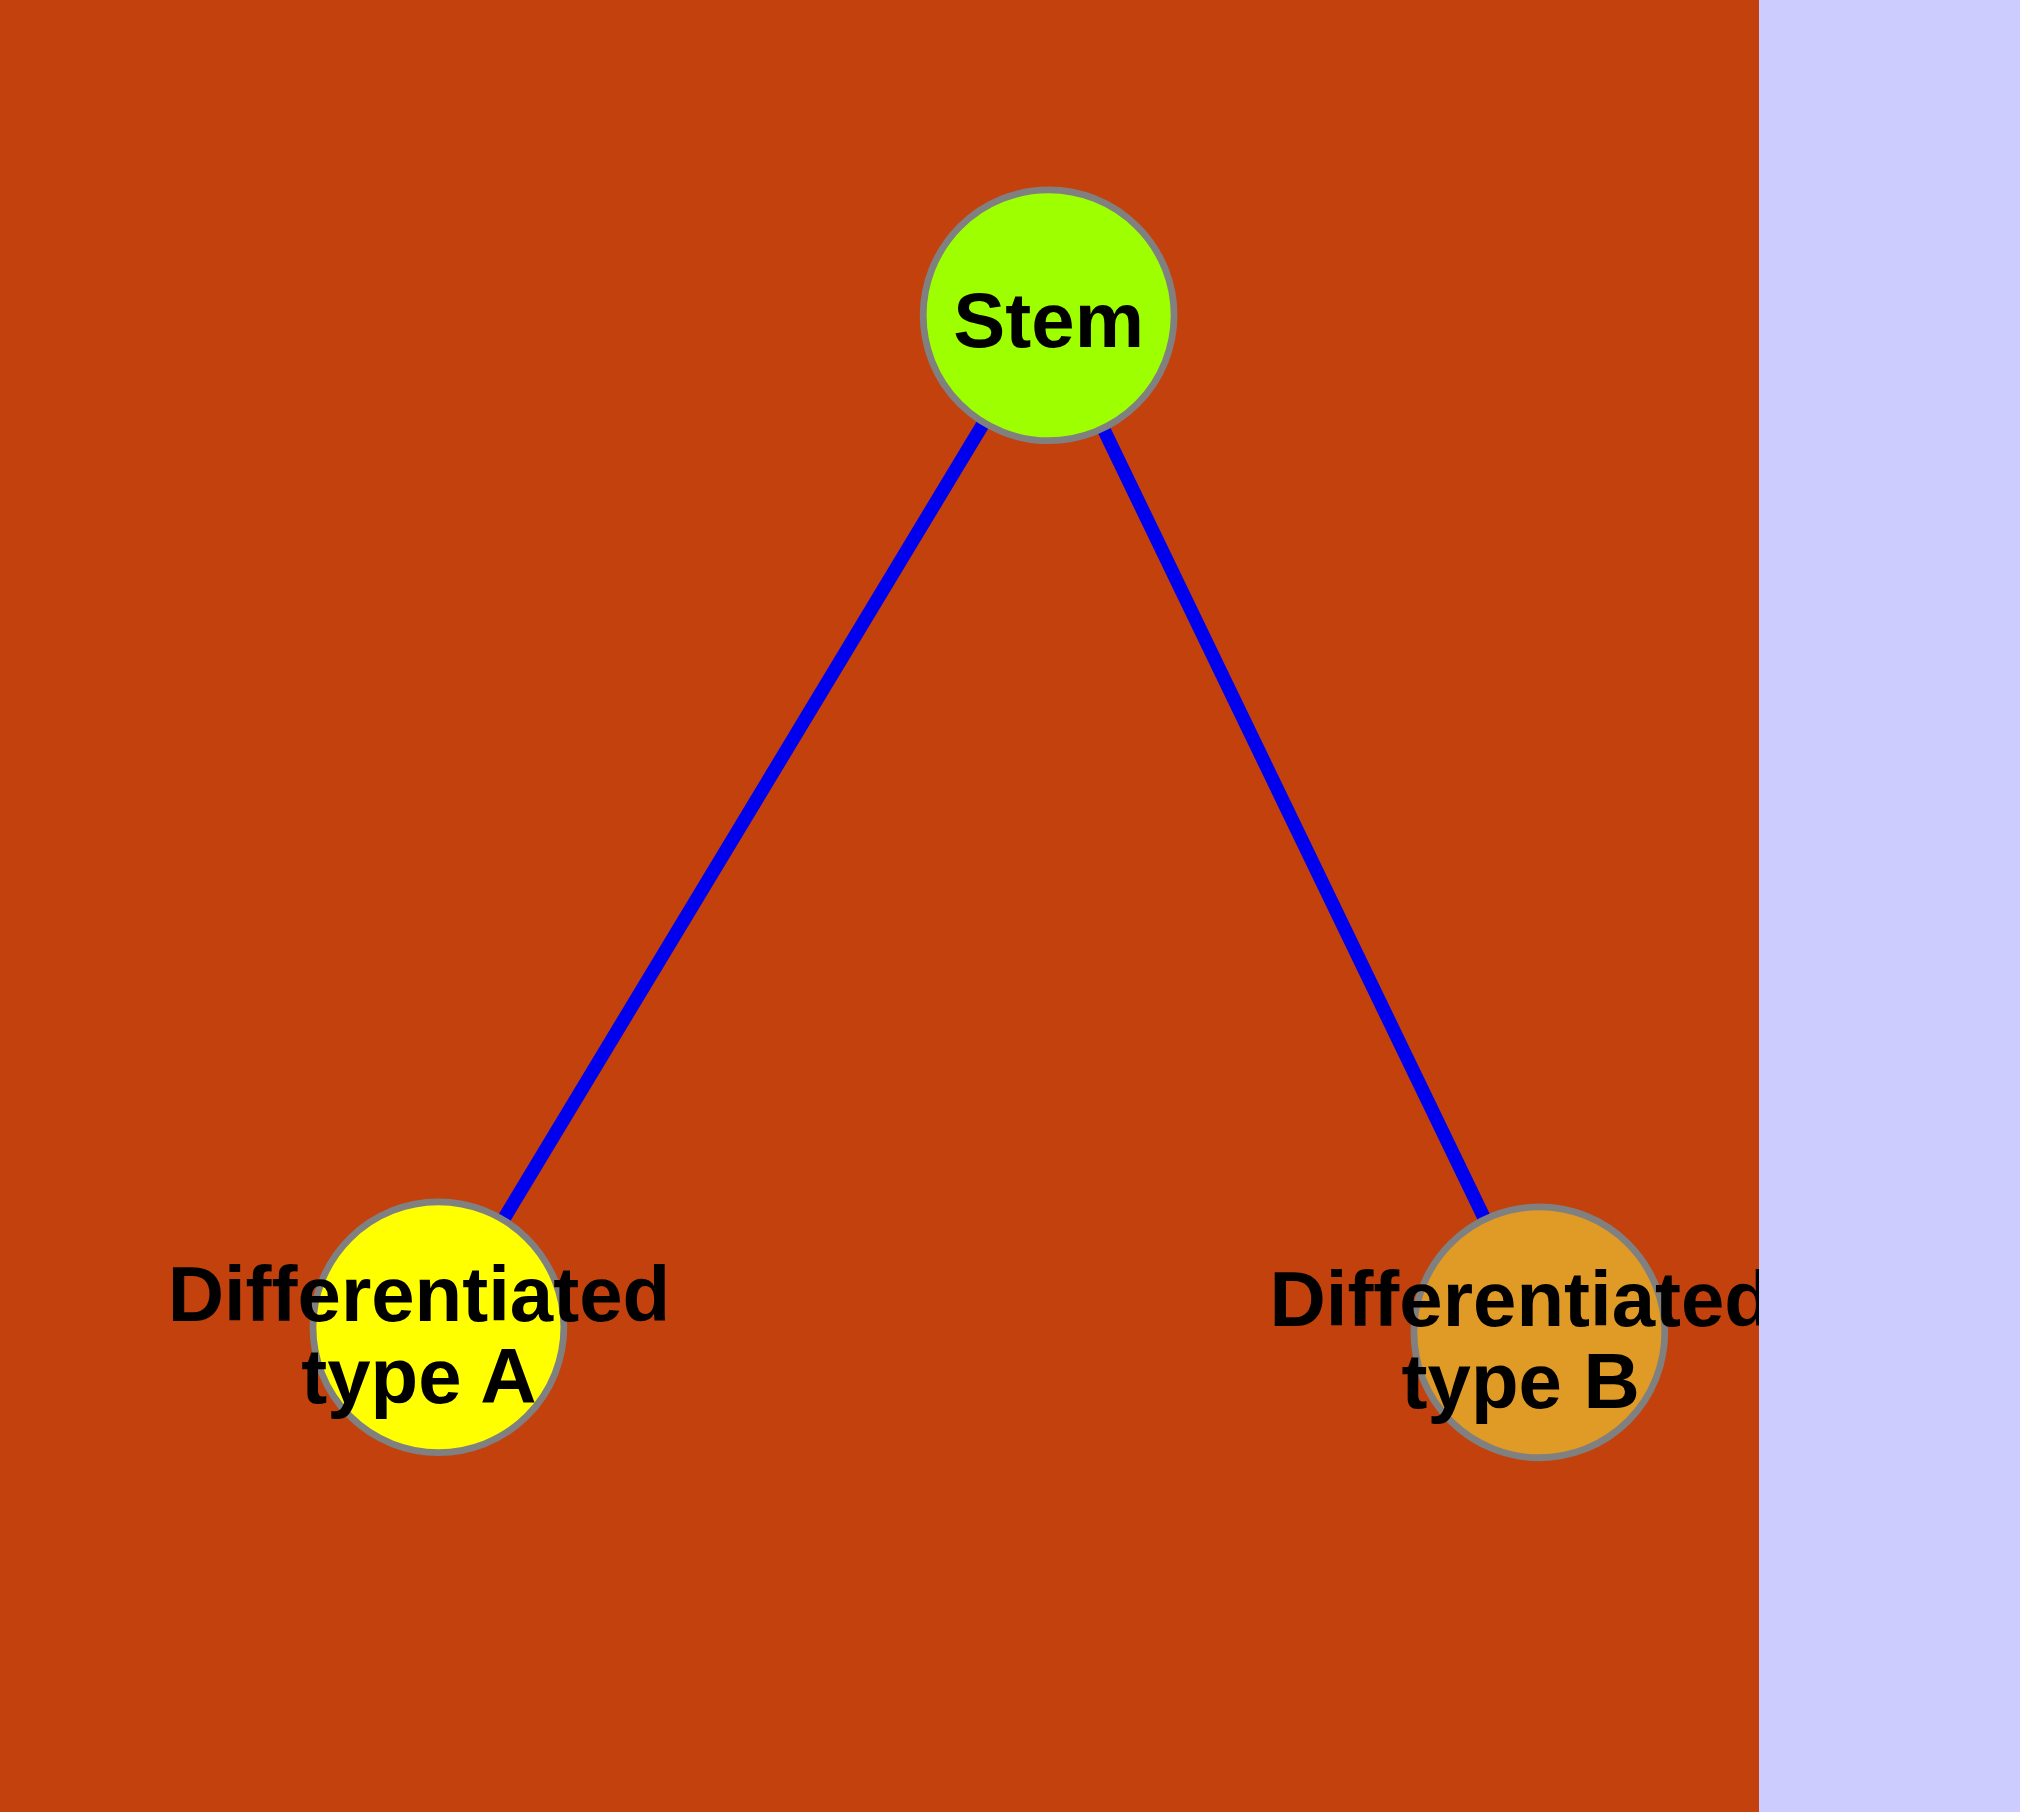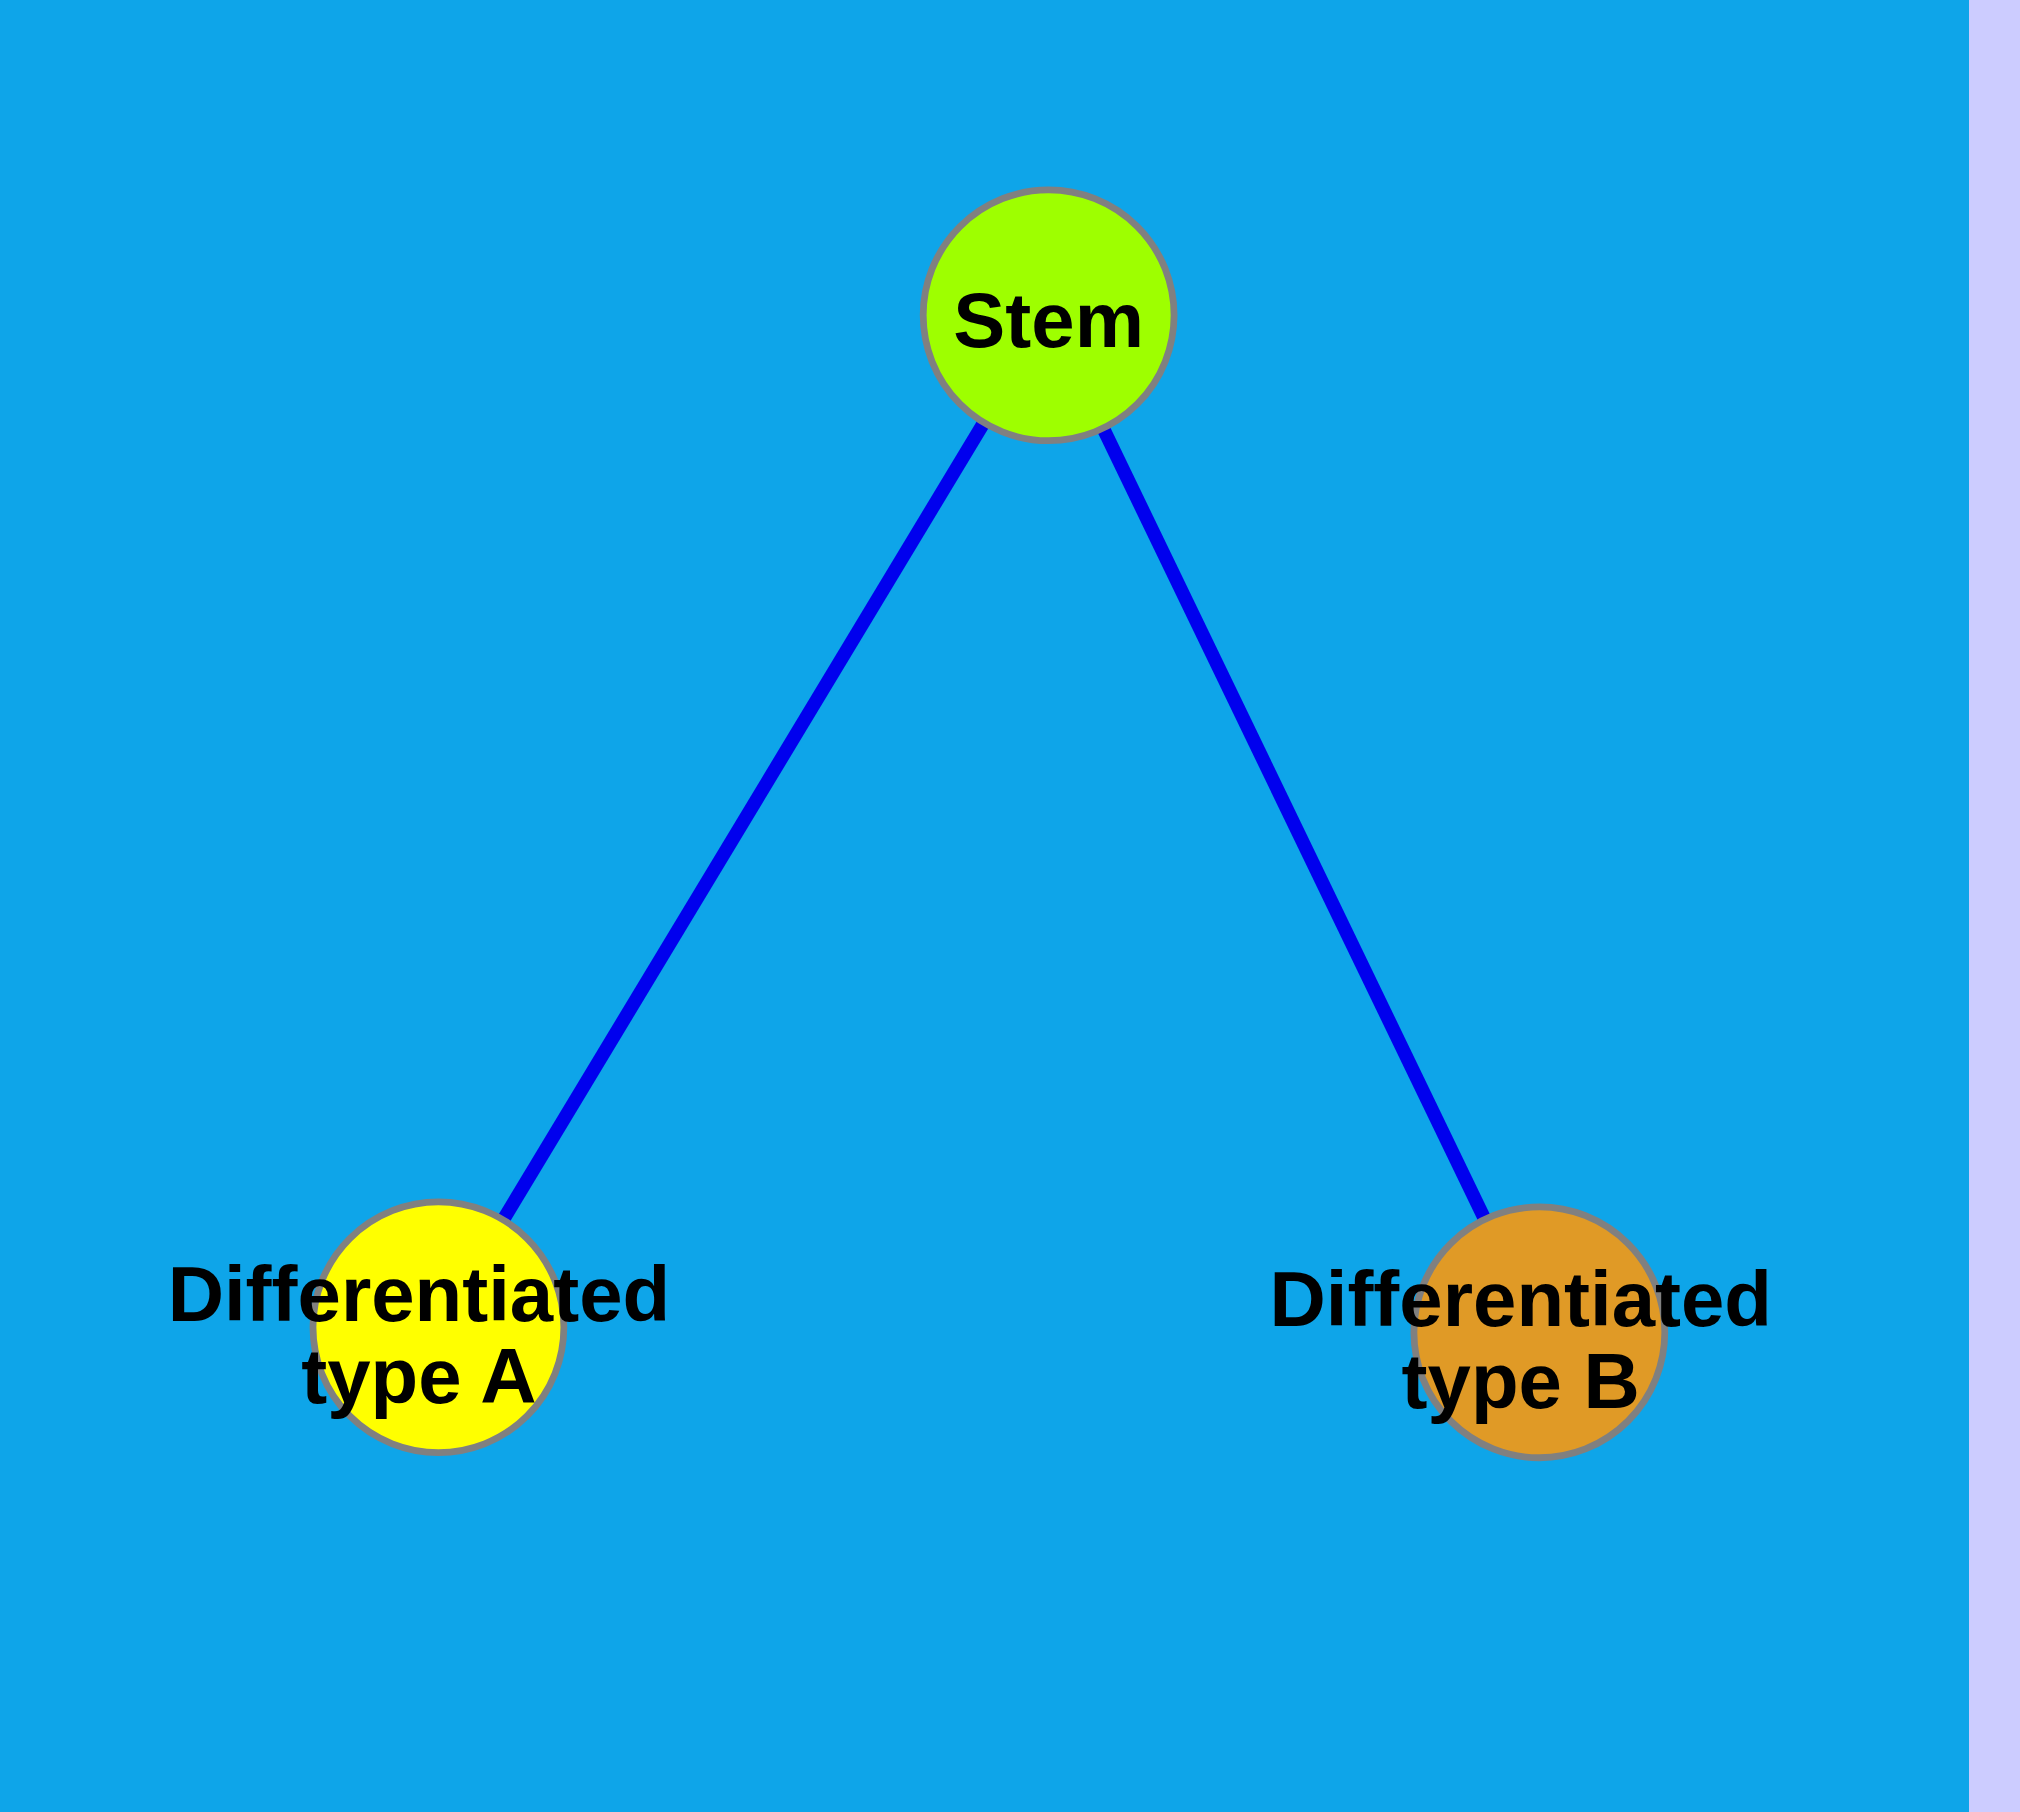--- a/index.html
+++ b/index.html
@@ -34,21 +34,21 @@
     font-weight: bold;
     font-size: 92px;
     fill: #000000;
     text-anchor: middle;
     dominant-baseline: alphabetic;
   }
 </style>
 </head>
 <body>
 
-<div id="stage" style="width: 1969px; height: 1812px; background: #0ea5e9;">
+<div id="stage" style="width: 1759px; height: 1812px; background: #c2410c;">
   <svg id="graph-svg" viewBox="0 0 2384 2138" preserveAspectRatio="xMidYMid meet" style="width: 2021px; height: 1812px;">
     <g id="edge-layer">
         <line class="edge-line" x1="1237" y1="372" x2="517" y2="1566" stroke="#0000ee" stroke-width="16"></line>
         <line class="edge-line" x1="1237" y1="372" x2="1816" y2="1572" stroke="#0000ee" stroke-width="16"></line>
       </g>
     <g id="node-layer">
         <g>
           <circle class="node-circle" cx="1237" cy="372" r="148" fill="#9eff00" stroke="#808080" stroke-width="8"></circle>
         </g>
         <text class="node-label" x="1237" y="410" fill="#000000" font-size="92">Stem</text>

